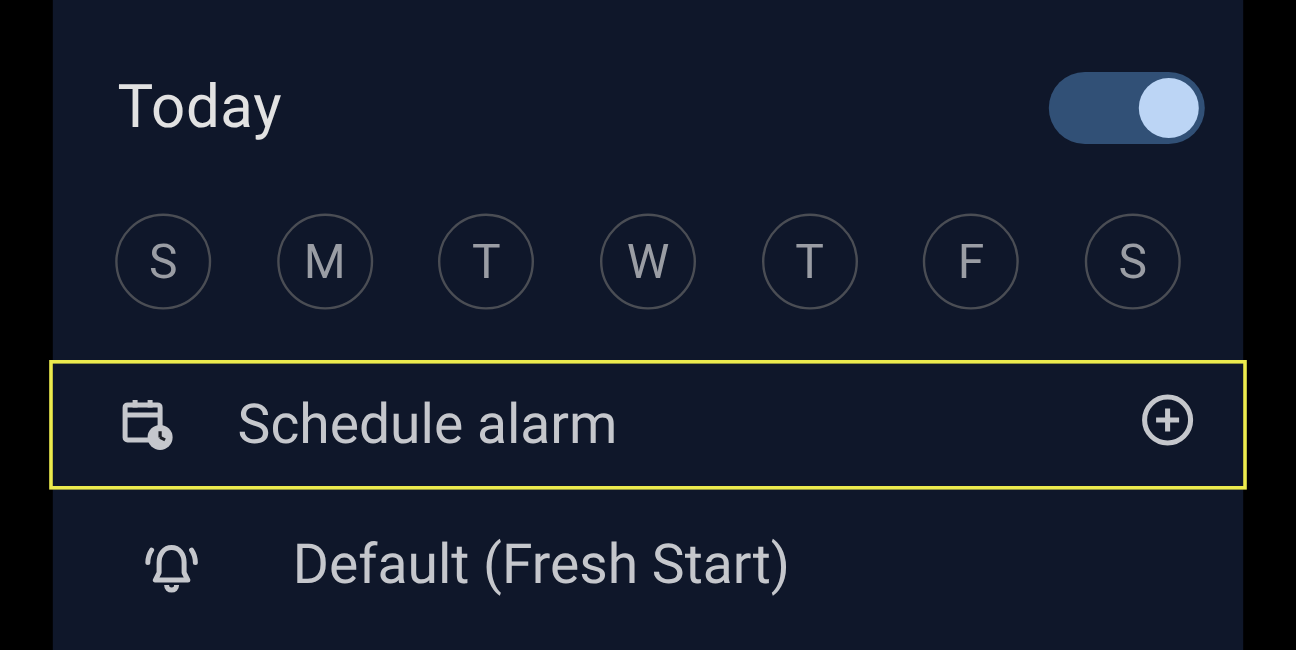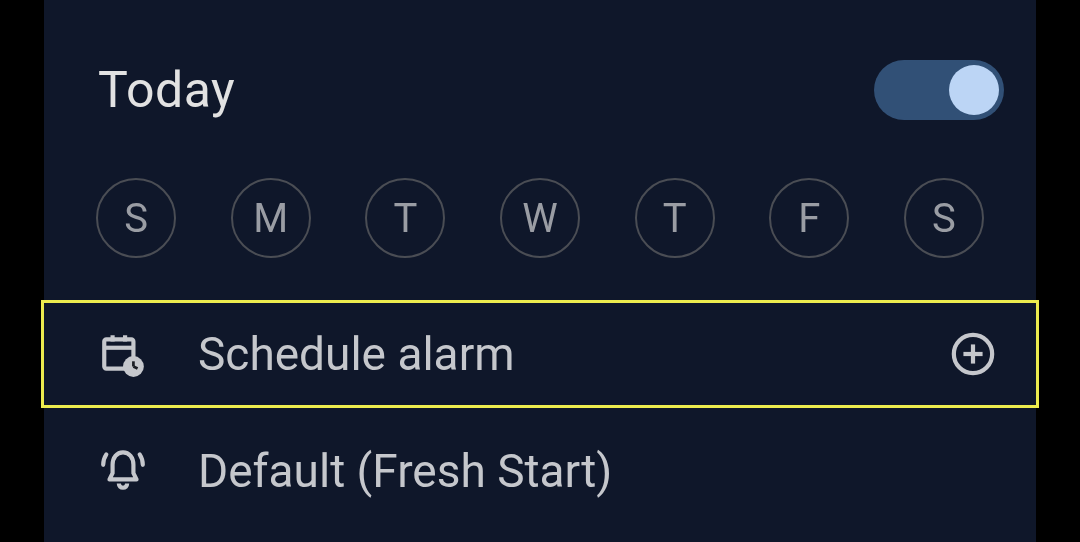--- a/index.html
+++ b/index.html
@@ -64,21 +64,21 @@
       display: flex;
       align-items: center;
       justify-content: center;
       color: #9a9da4;
       font-size: 40px;
       font-weight: 400;
       cursor: pointer;
     }
     .option-row {
       display: flex;
-      align-items: center;
+      align-items: flex-start;
       gap: 50px;
       padding: 24px 40px 24px 54px;
       cursor: pointer;
     }
     .option-row.highlighted {
       border: 3px solid #eceb4e;
       margin: 0 -3px;
     }
     .option-icon {
       width: 50px;
@@ -96,24 +96,25 @@
     }
     .plus-icon {
       width: 46px;
       height: 46px;
       display: flex;
       align-items: center;
       justify-content: center;
     }
     .sound-row {
       display: flex;
-      align-items: flex-start;
-      gap: 50px;
+      align-items: flex-end;
+      gap: 76px;
       padding: 36px 40px 24px 54px;
       cursor: pointer;
+      margin-left: 20px;
     }
   </style>
 </head>
 <body>
 
 <div class="card">
   <div class="header-row">
     <div class="today-label">Today</div>
     <div class="toggle">
       <div class="toggle-knob"></div>

